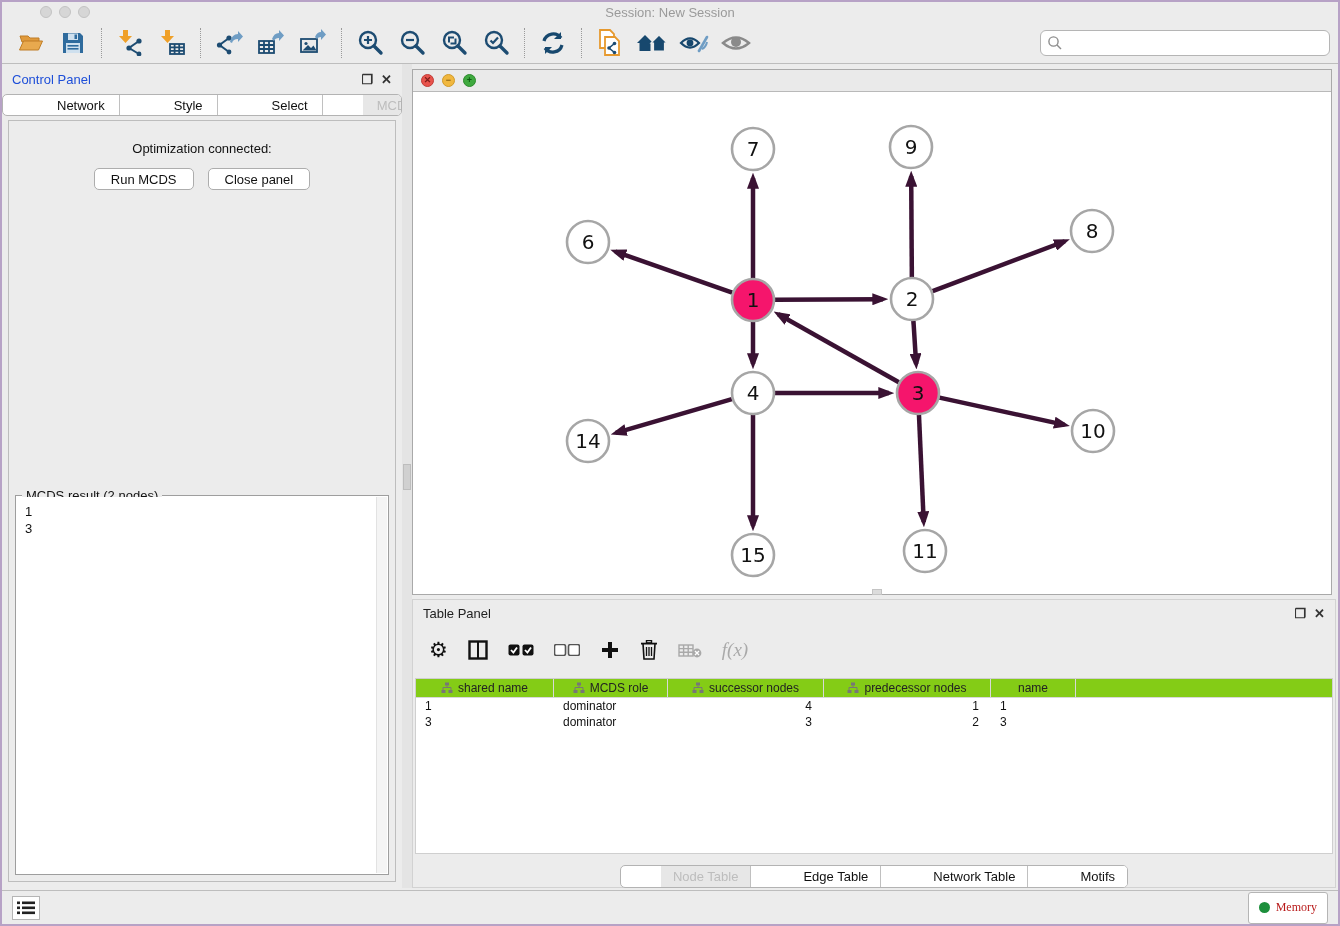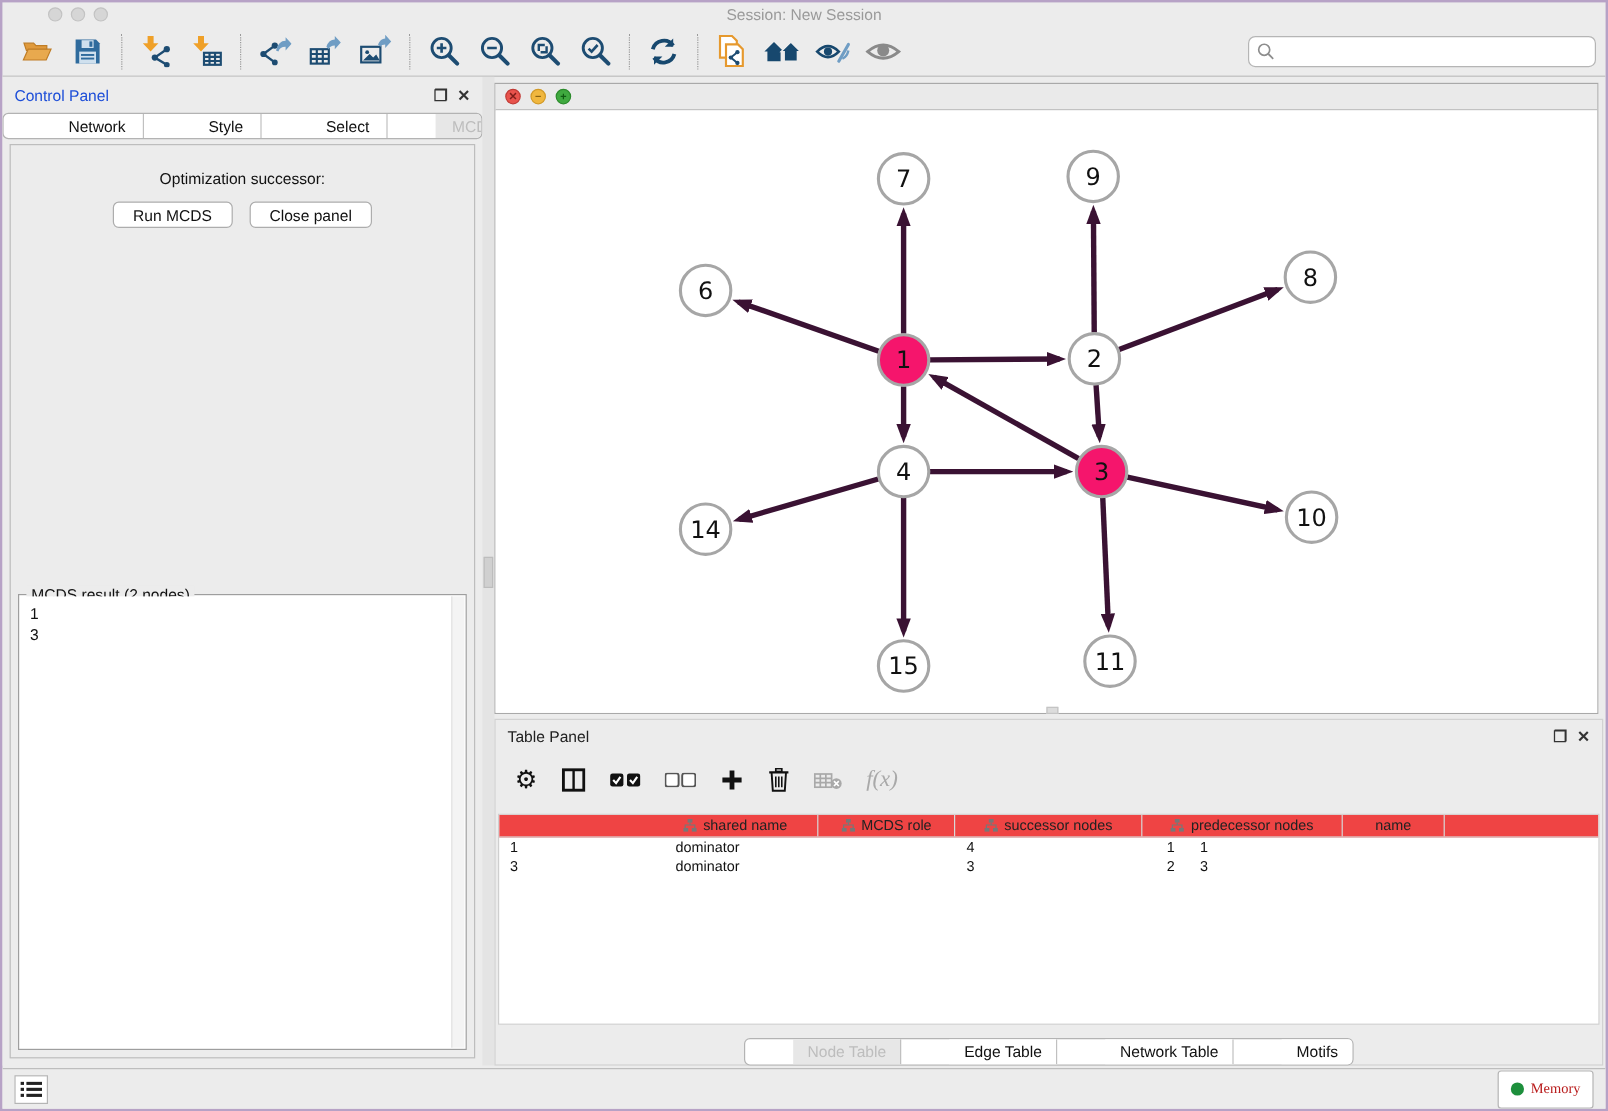--- a/index.html
+++ b/index.html
@@ -65,21 +65,21 @@
 
   
   .table-panel { position:absolute; top:535px; left:0; right:2px; bottom:0; background:#ececec; border:1px solid #d2d2d2; }
   .tp-header { height:26px; display:flex; align-items:center; padding:0 10px; }
   .tp-title { font-size:13px; color:#222; }
   .tp-toolbar { height:48px; display:flex; align-items:center; gap:20px; padding-left:16px; }
   .tp-toolbar .ic { display:flex; align-items:center; justify-content:center; }
   .gear-glyph { font-size:21px; color:#111; font-family:"DejaVu Sans", sans-serif; line-height:1; }
   .fx { font-family:"Liberation Serif", serif; font-style:italic; font-size:19px; color:#a9a9a9; }
   .tp-body { position:absolute; left:2px; right:2px; top:78px; height:176px; background:#fff; border:1px solid #cfcfcf; overflow:hidden; }
-  .thead { display:flex; height:19px; background:#ef4444; border-bottom:1px solid #d8d8d8;justify-content:center; }
+  .thead { display:flex; height:19px; background:#84cc16; border-bottom:1px solid #d8d8d8; }
   .th { display:flex; align-items:center; justify-content:center; gap:5px; font-size:12px; color:#222; border-right:1px solid #d8d8d8; }
   .trow { display:flex; height:16px; align-items:center; }
   .td { font-size:12px; color:#111; overflow:hidden; white-space:nowrap; }
   .al { text-align:left; padding-left:9px; }
   .ar { text-align:right; padding-right:12px; }
   .tp-tabs { position:absolute; left:0; right:0; top:265px; display:flex; justify-content:center; }
   .tp-tabs .tab { padding:3px 12px; }
 
   
   .statusbar { position:absolute; bottom:0; left:0; right:0; height:34px; border-top:1px solid #bdbdbd; background:#ececec; display:flex; align-items:center; padding:0 10px; }
@@ -253,21 +253,21 @@
     </div>
     <div class="cp-tabs">
       <div class="tab-group">
         <div class="tab">Network</div>
         <div class="tab">Style</div>
         <div class="tab">Select</div>
         <div class="tab active">MCDS</div>
       </div>
     </div>
     <div class="cp-content">
-      <div class="opt-label">Optimization successor:</div>
+      <div class="opt-label">Optimization connected:</div>
       <div class="cp-buttons">
         <div class="btn">Run MCDS</div>
         <div class="btn">Close panel</div>
       </div>
       <div class="mcds-fieldset">
         <div class="mcds-legend">MCDS result (2 nodes)</div>
         <div class="mcds-body">
           <div class="mcds-text">1
 3</div>
           <div class="mcds-scroll"></div>

